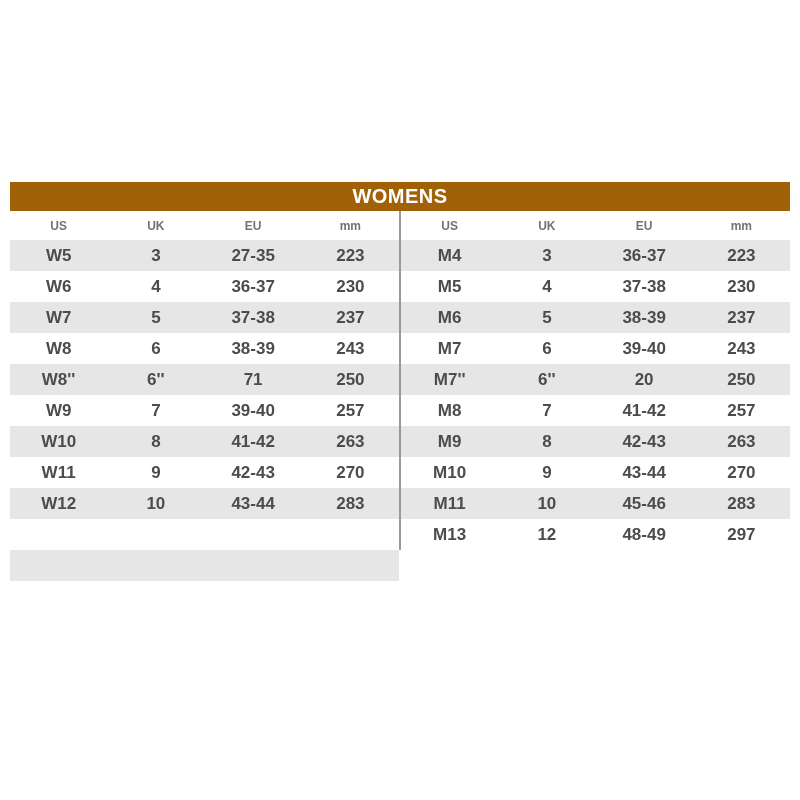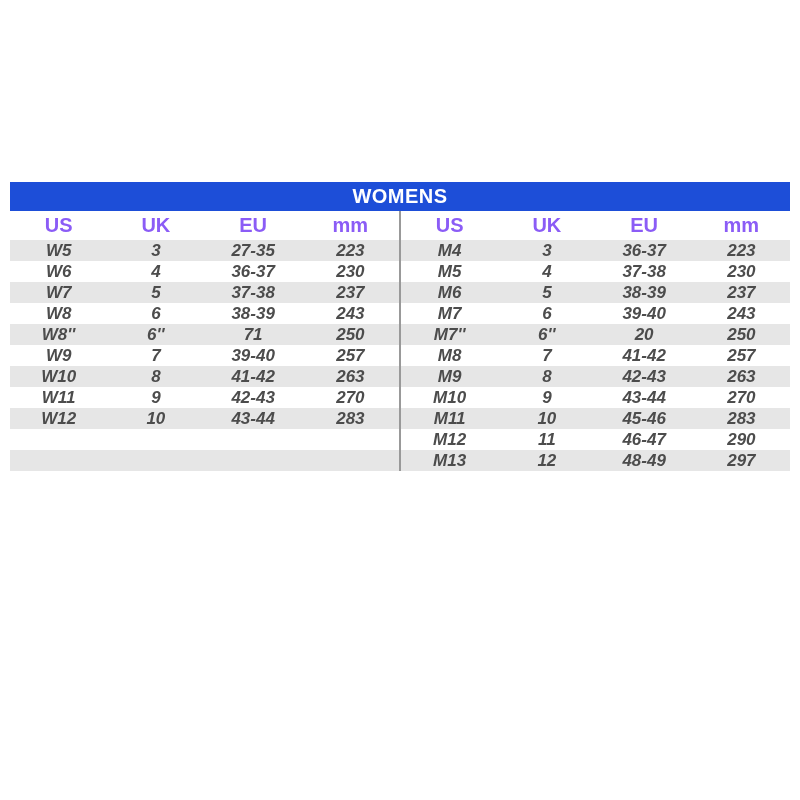--- a/index.html
+++ b/index.html
@@ -12,21 +12,21 @@
     overflow: hidden;
   }
   .size-chart {
     position: absolute;
     left: 10px; top: 182px;
     width: 780px;
   }
   .title-bar {
     display: flex;
     height: 29px;
-    background: #1d4ed8;
+    background: #a16207;
   }
   .title-cell {
     flex: 1 1 0;
     display: flex;
     align-items: center;
     justify-content: center;
     color: #ffffff;
     font-size: 20px;
     letter-spacing: 0.5px;
   }
@@ -42,29 +42,28 @@
     border-left: 2px solid #999999;
   }
   .col-headers {
     display: grid;
     grid-template-columns: repeat(4, 1fr);
     height: 29px;
     align-items: center;
   }
   .col-header {
     text-align: center;
-    color: #8b5cf6;
-    font-size: 20px;
+    color: #737373;
+    font-size: 12px;
   }
   .row {
     display: grid;
     grid-template-columns: repeat(4, 1fr);
-    height: 21px;
+    height: 31px;
     align-items: center;
-    font-style: italic;
   }
   .rows .row:nth-child(odd) { background: #e6e6e6; }
   .cell {
     text-align: center;
     color: #4c4c4c;
     font-size: 17px;
   }
 </style>
 </head>
 <body>
@@ -210,26 +209,20 @@
             <div class="cell">43-44</div>
             <div class="cell">270</div>
           </div>
           <div class="row">
             <div class="cell">M11</div>
             <div class="cell">10</div>
             <div class="cell">45-46</div>
             <div class="cell">283</div>
           </div>
           <div class="row">
-            <div class="cell">M12</div>
-            <div class="cell">11</div>
-            <div class="cell">46-47</div>
-            <div class="cell">290</div>
-          </div>
-          <div class="row">
             <div class="cell">M13</div>
             <div class="cell">12</div>
             <div class="cell">48-49</div>
             <div class="cell">297</div>
           </div>
         </div>
     </div>
 
   </div>
 </div>

